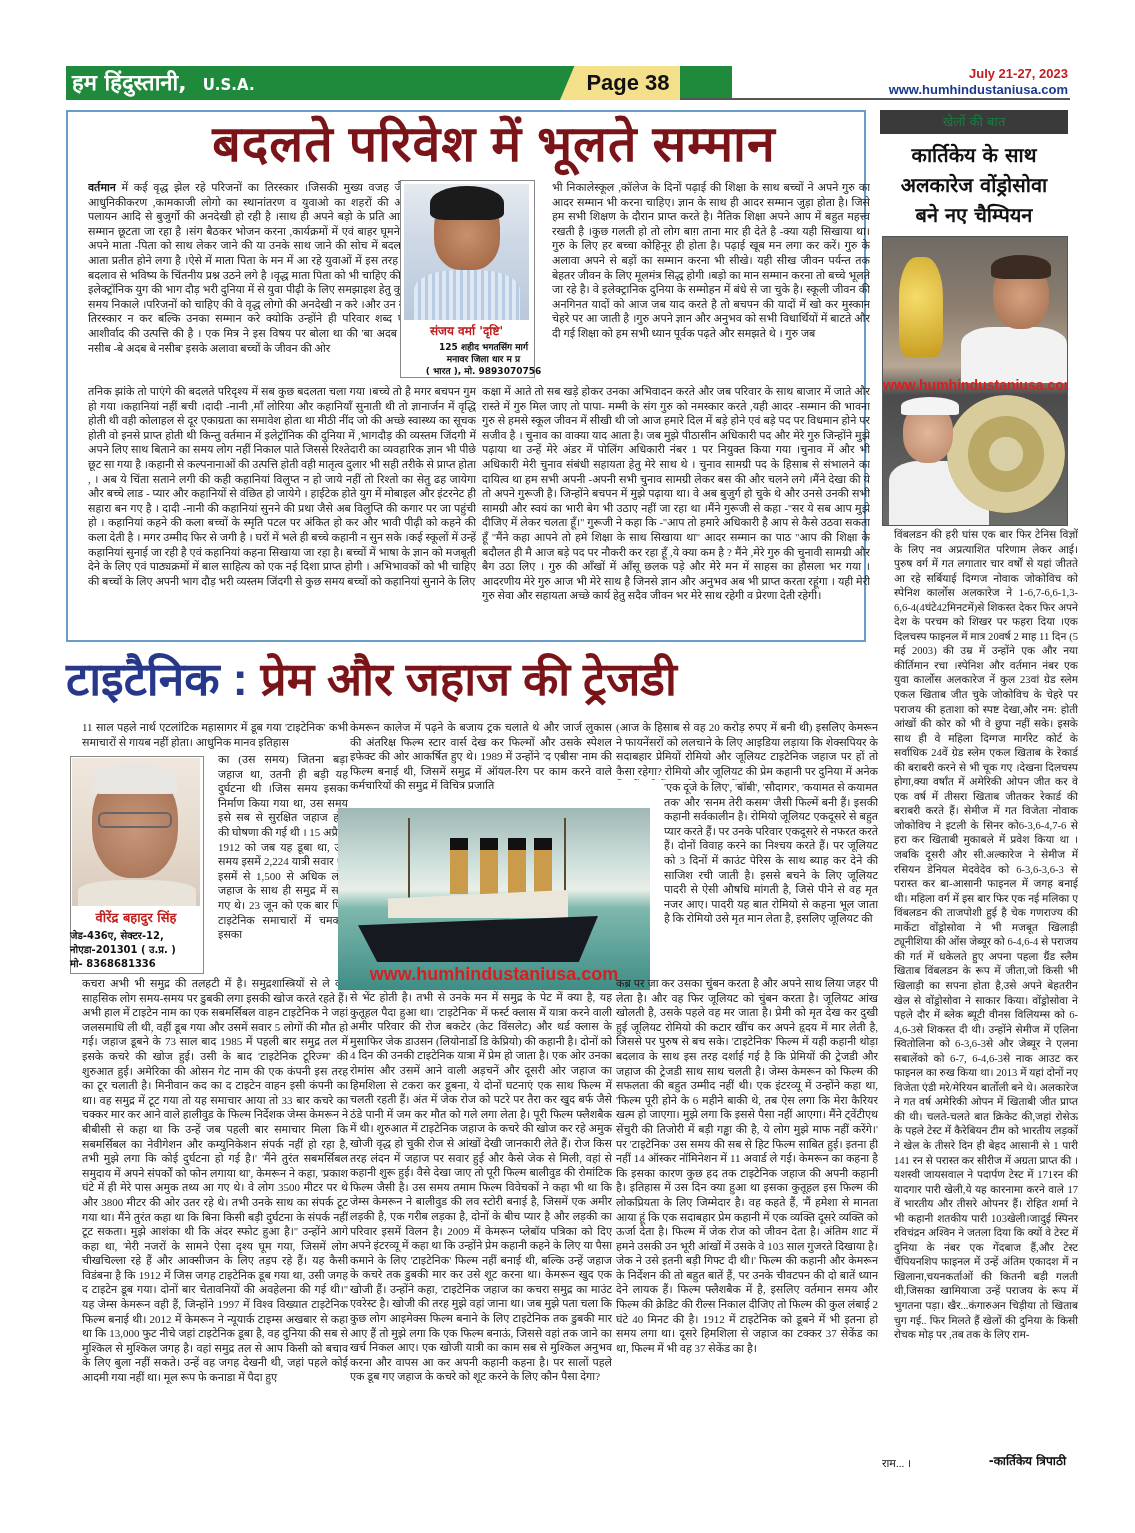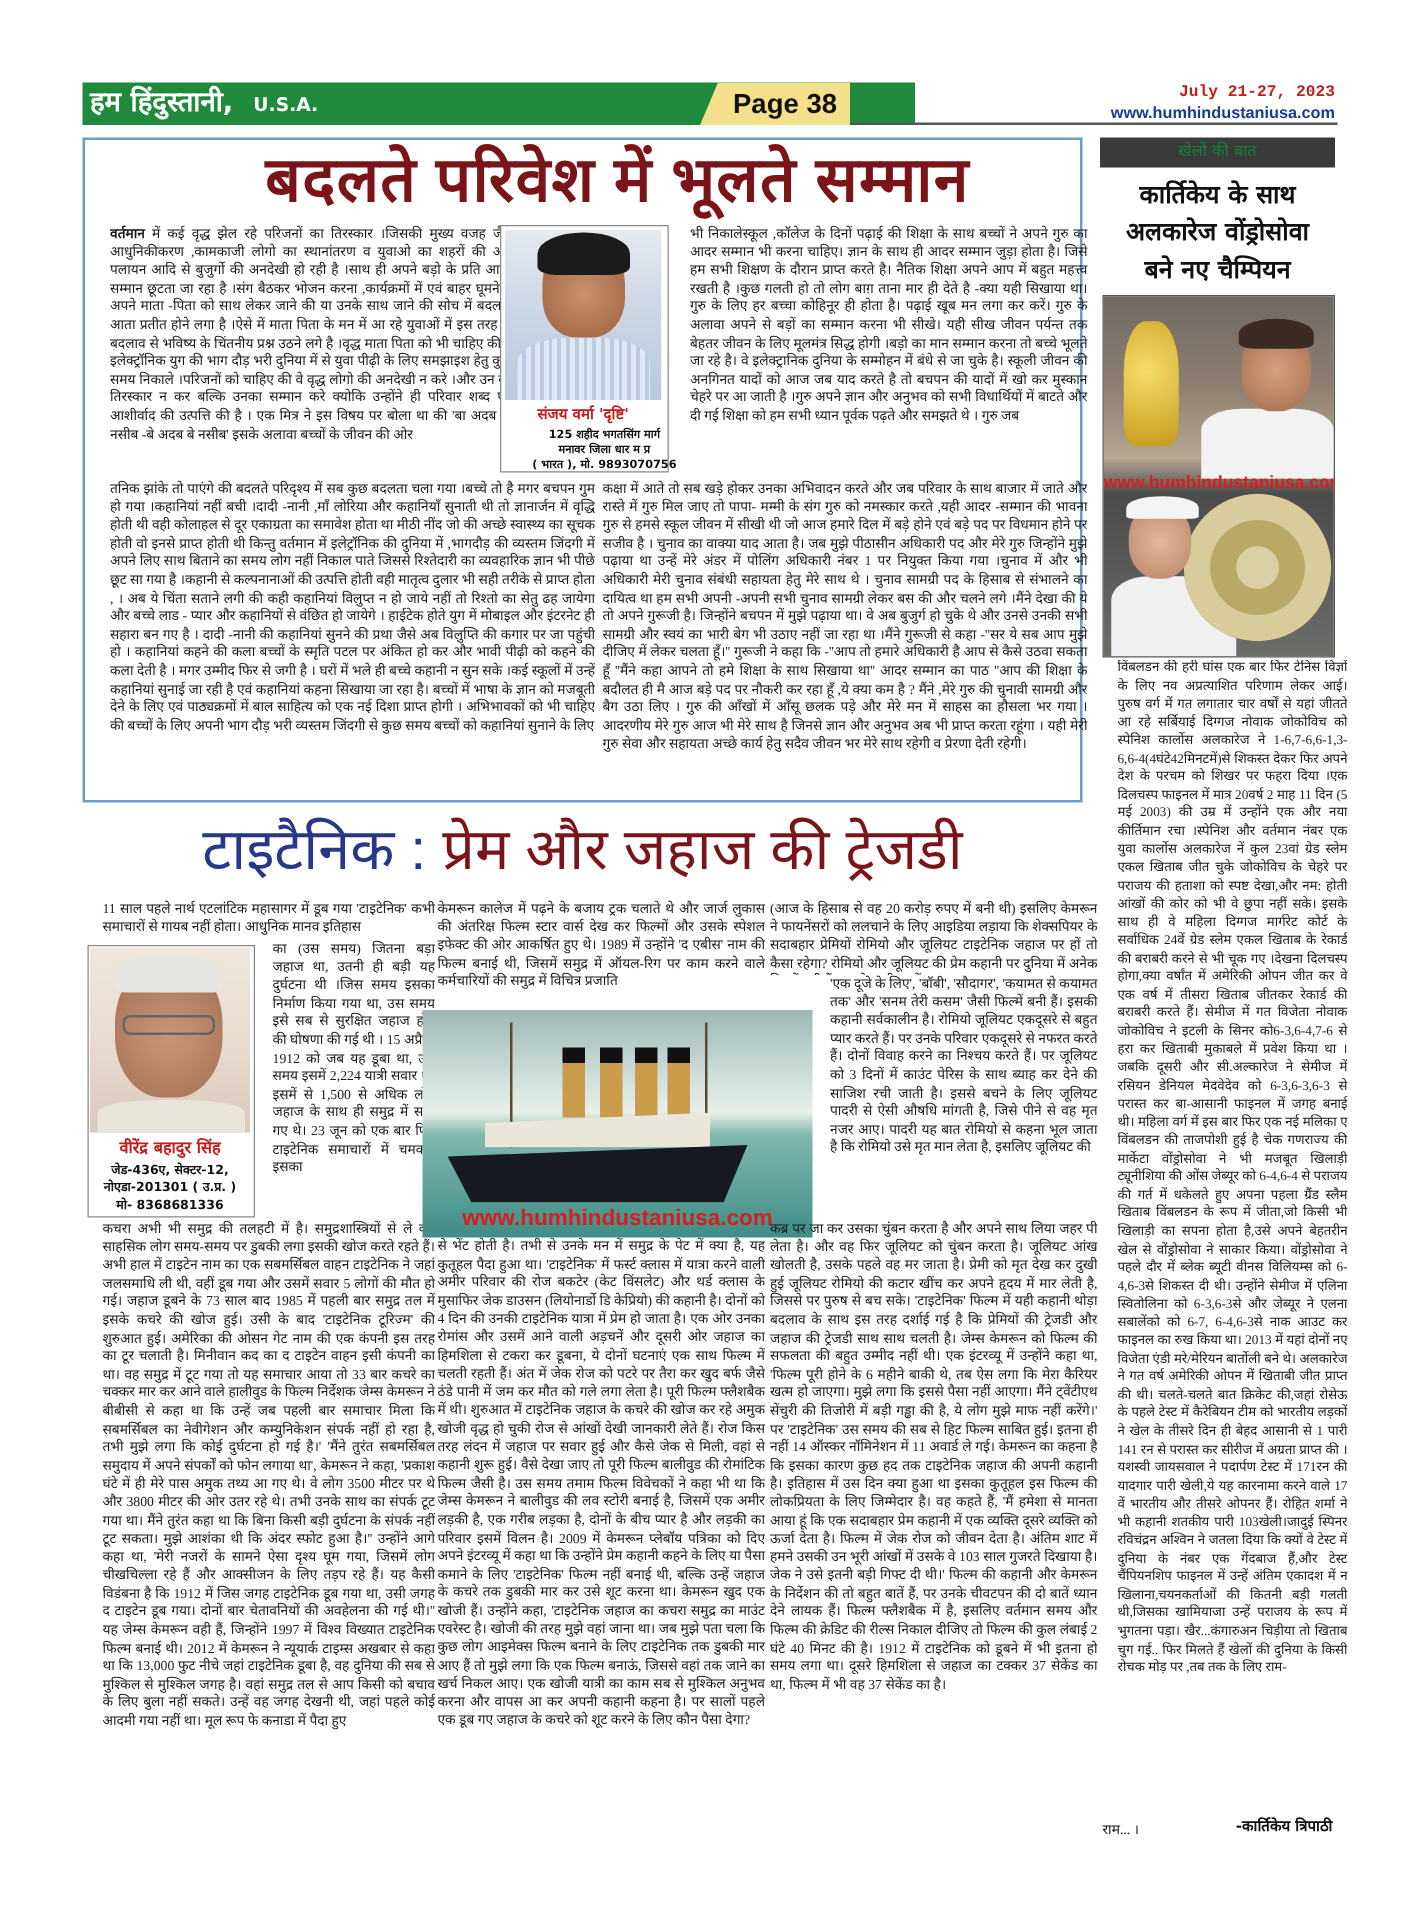--- a/index.html
+++ b/index.html
@@ -5,58 +5,58 @@
   html,body{margin:0;padding:0;background:#fff;}
   body{width:1135px;height:1533px;position:relative;overflow:hidden;font-family:"DejaVu Sans",sans-serif;color:#111;}
   .abs{position:absolute;}
   
   .mast-green{left:66px;top:66px;width:666px;height:34px;background:#1f8a3c;}
   .mast-name{left:72px;top:66px;height:34px;line-height:34px;color:#fff;font-size:22px;font-weight:bold;}
   .mast-name .usa{font-size:15px;margin-left:16px;}
   .mast-page{left:560px;top:66px;width:120px;height:34px;background:#f4df8a;clip-path:polygon(12% 0,100% 0,100% 100%,0 100%);}
   .mast-page-text{left:578px;top:66px;width:100px;height:34px;line-height:34px;text-align:center;font-weight:bold;font-size:22px;color:#111;font-family:"Liberation Sans",sans-serif;}
   .mast-line{left:680px;top:98px;width:390px;height:2px;background:#555;}
-  .mast-date{left:850px;top:66px;width:218px;text-align:right;color:#c21e1e;font-size:13px;font-weight:bold;font-family:Liberation Mono, monospace;}
+  .mast-date{left:850px;top:66px;width:218px;text-align:right;color:#c21e1e;font-size:13px;font-weight:bold;font-family:Liberation Sans, sans-serif;}
   .mast-web{left:840px;top:82px;width:228px;text-align:right;color:#1a3a8f;font-size:13px;font-weight:bold;font-family:"Liberation Sans",sans-serif;}
   
   .box1{left:66px;top:110px;width:800px;height:532px;border:2px solid #6a9ec8;box-sizing:border-box;}
   .head1{left:66px;top:112px;width:800px;height:64px;line-height:64px;text-align:center;color:#7a1418;font-size:50px;font-weight:bold;font-family:"Liberation Sans",sans-serif;letter-spacing:1px;padding-left:28px;}
   .txt{font-family:"Liberation Serif",serif;font-size:11px;line-height:14.6px;text-align:justify;color:#1a1a1a;overflow:hidden;margin-left:12px;}
   .a1c1{left:76px;top:180px;width:322px;height:200px;}
   .a1c1 b{font-weight:bold;}
   .a1left{left:76px;top:384px;width:388px;height:252px;}
   .a1right{left:470px;top:384px;width:388px;height:252px;}
   .a1colR{left:540px;top:180px;width:318px;height:200px;}
   .auth1{left:400px;top:180px;width:133px;height:196px;border:1px solid #888;background:#fff;}
   .auth1-photo{left:404px;top:184px;width:125px;height:136px;background:linear-gradient(180deg,#e6eaf0 0%,#cfd9e6 40%,#b9c8da 100%);}
   .auth1-head{left:434px;top:192px;width:66px;height:78px;border-radius:45% 45% 40% 40%;background:radial-gradient(circle at 50% 55%,#c9916c 0%,#a66b4a 70%);}
   .auth1-hair{left:430px;top:186px;width:74px;height:34px;border-radius:50% 50% 20% 20%;background:#1b1b1b;}
   .auth1-shirt{left:414px;top:270px;width:106px;height:50px;border-radius:40% 40% 0 0;background:repeating-linear-gradient(90deg,#dfe8f3 0 4px,#b8cce4 4px 7px);}
   .auth1-name{left:400px;top:322px;width:133px;text-align:center;color:#c21e1e;font-size:12px;font-weight:bold;}
   .auth1-line{left:400px;width:133px;text-align:center;font-size:9px;font-weight:bold;color:#111;padding-left:17px;}
   
-  .head2{left:66px;top:646px;width:800px;height:66px;line-height:66px;text-align:center;font-size:46px;font-weight:normal;font-family:"Liberation Sans",sans-serif;}
+  .head2{left:66px;top:646px;width:800px;height:66px;line-height:66px;text-align:left;font-size:46px;font-weight:bold;font-family:"Liberation Sans",sans-serif;}
   .head2 .blue{color:#27388a;}
   .head2 .red{color:#7a1418;}
   .a2c1top{left:70px;top:720px;width:266px;height:30px;}
   .a2c1side{left:206px;top:752px;width:130px;height:222px;}
   .a2c1bot{left:70px;top:976px;width:266px;height:500px;}
   .a2c2top{left:338px;top:720px;width:262px;height:82px;}
   .a2c2bot{left:338px;top:990px;width:262px;height:486px;}
   .a2c3top{left:604px;top:720px;width:262px;height:60px;}
   .a2c3side{left:652px;top:780px;width:214px;height:194px;}
   .a2c3bot{left:604px;top:976px;width:262px;height:500px;}
   .auth2{left:70px;top:756px;width:132px;height:216px;border:1px solid #888;}
   .auth2-photo{left:72px;top:758px;width:128px;height:148px;background:linear-gradient(180deg,#efe7de 0%,#e5d9cc 60%,#d8c9bb 100%);}
   .auth2-head{left:92px;top:768px;width:86px;height:110px;border-radius:46% 46% 44% 44%;background:radial-gradient(circle at 50% 55%,#c8977a 0%,#a97559 75%);}
   .auth2-hair{left:92px;top:764px;width:86px;height:30px;border-radius:50% 50% 10% 10%;background:#e8e6e2;}
   .auth2-glasses{left:98px;top:812px;width:74px;height:16px;border:2px solid #666;border-radius:6px;box-sizing:border-box;}
   .auth2-shirt{left:78px;top:880px;width:118px;height:26px;border-radius:40% 40% 0 0;background:#e9e4da;}
   .auth2-name{left:70px;top:908px;width:132px;text-align:center;color:#c21e1e;font-size:13px;font-weight:bold;}
-  .auth2-line{left:70px;width:132px;text-align:center;font-size:10px;font-weight:bold;color:#111;}
+  .auth2-line{left:70px;width:132px;font-size:10px;font-weight:bold;color:#111;}
   .ship{left:338px;top:808px;width:312px;height:182px;overflow:hidden;background:linear-gradient(180deg,#9fb7b5 0%,#cfe0dc 30%,#e9efe8 45%,#7fb8ad 55%,#3f8d86 100%);}
   .ship-hull{left:20px;top:108px;width:240px;height:46px;background:#161a20;clip-path:polygon(0 20%,100% 0,92% 100%,8% 100%);}
   .ship-deck{left:50px;top:82px;width:180px;height:28px;background:#eae6da;clip-path:polygon(0 30%,100% 0,100% 100%,0 100%);}
   .funnel{top:30px;width:18px;height:56px;background:linear-gradient(180deg,#111 0 22%,#c99b4a 22% 100%);}
   .mast{top:10px;width:2px;height:100px;background:#5a4a32;}
   .ship-wm{left:0;top:156px;width:312px;text-align:center;color:#d62020;font-weight:bold;font-size:18px;font-family:"Liberation Sans",sans-serif;}
   
   .side-tag{left:880px;top:110px;width:188px;height:24px;background:#3a3a3a;}
   .side-tag-text{left:880px;top:110px;width:188px;height:24px;line-height:24px;text-align:center;color:#15803d;font-size:13px;}
   .side-head{left:880px;top:140px;width:188px;text-align:center;font-size:20px;line-height:30px;font-weight:bold;color:#111;}

